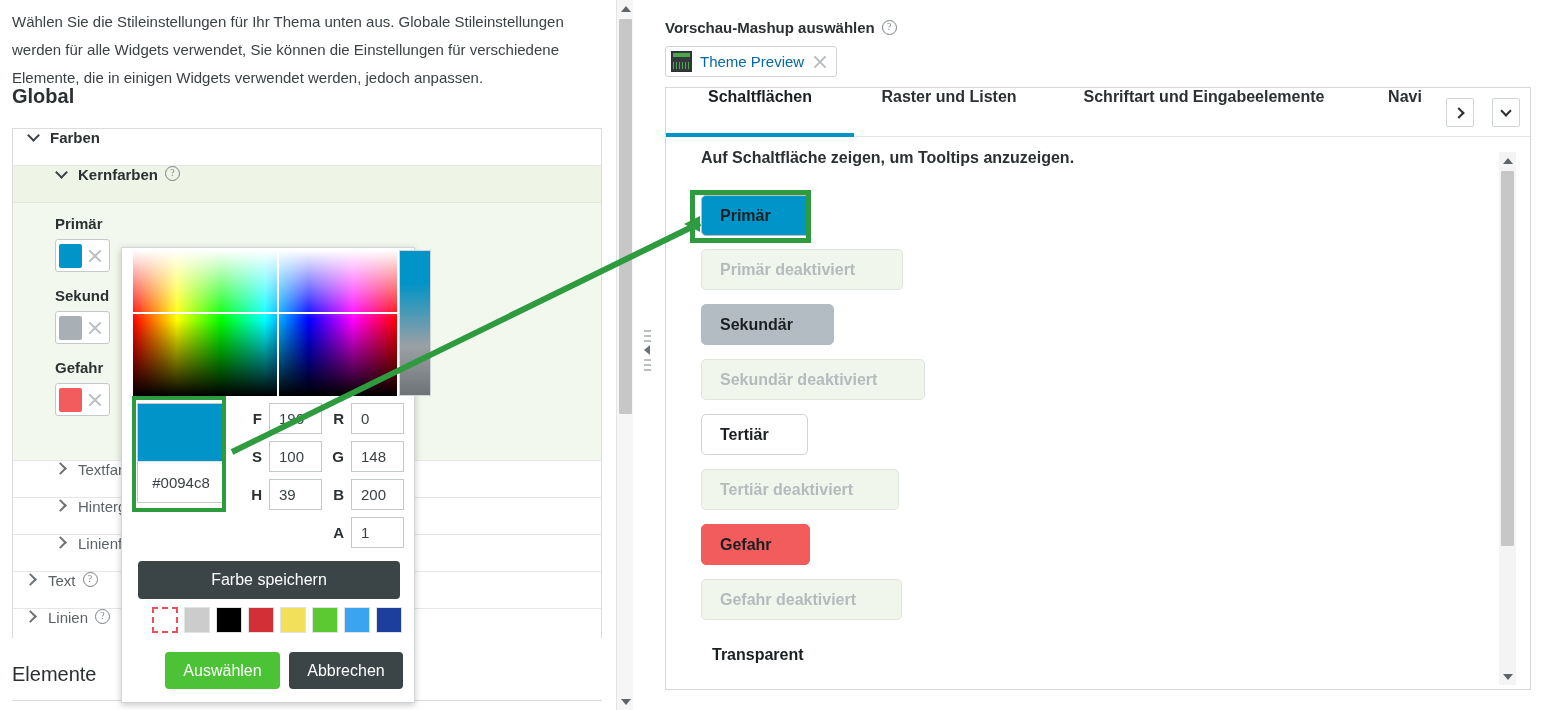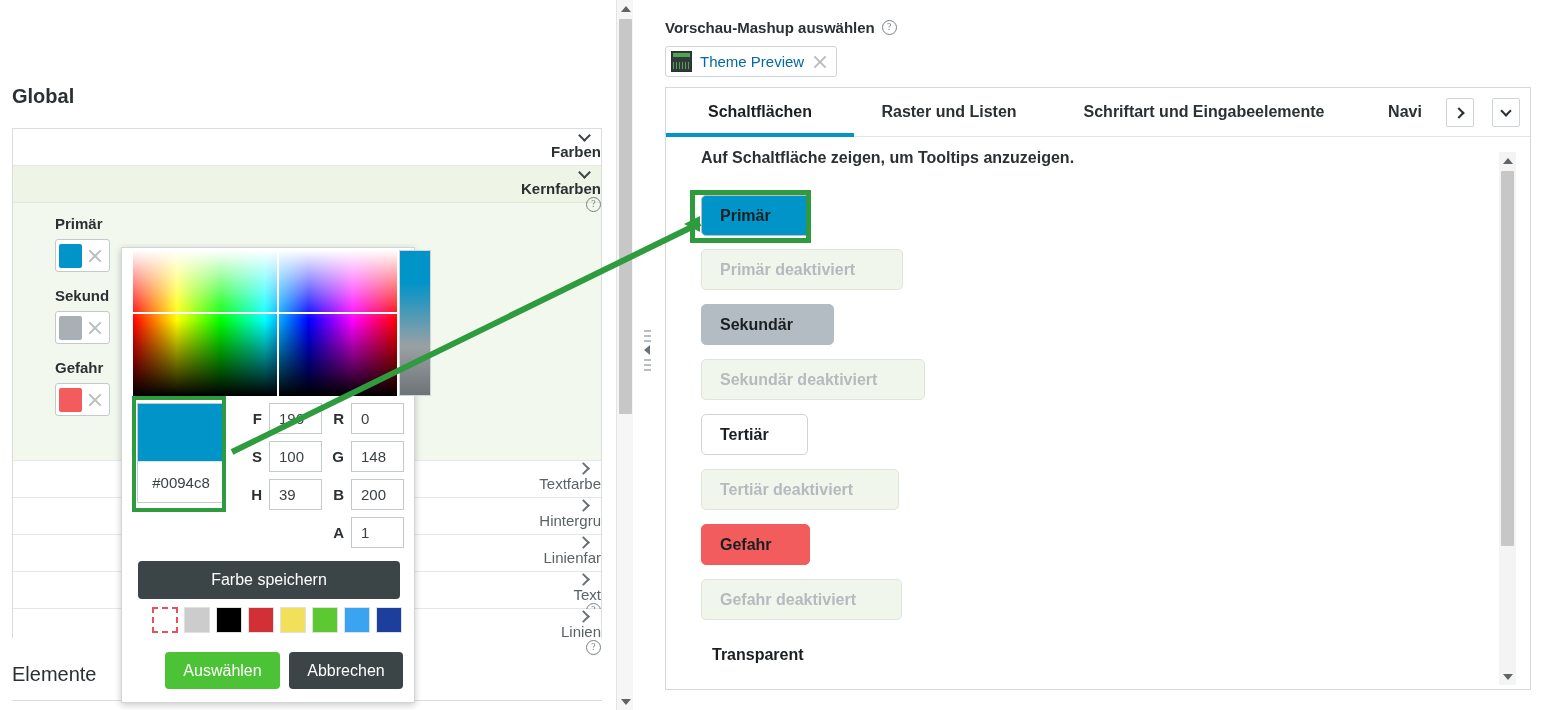--- a/index.html
+++ b/index.html
@@ -32,23 +32,22 @@
 
   #farben-card {
     position: absolute; left: 12px; top: 128px;
     width: 590px; height: 510px;
     border: 1px solid #dcdcdc;
     background: #ffffff;
   }
   .acc-row {
     position: relative;
     border-bottom: 1px solid #e6e6e6;
-    display: flex; align-items: flex-end;
+    display: flex; align-items: flex-start;
     font-size: 15px;
-    flex-direction: column;
   }
   .acc-l1 { height: 37px; padding-left: 14px; font-weight: bold; color: #2b3033; background: #fff; }
   .acc-l2 {
     height: 37px; padding-left: 42px; font-weight: bold; color: #2b3033;
     background: #eef4e6;
     border-bottom: 1px solid #e2e9d8;
   }
   .acc-sub { height: 37px; padding-left: 42px; color: #5b6266; background: #fff; font-weight: normal; }
   .acc-top { height: 37px; padding-left: 12px; color: #5b6266; background: #fff; font-weight: normal; }
 
@@ -190,21 +189,21 @@
     border: 1px solid #d4d8da; background: #ffffff;
   }
   #tabbar {
     position: relative; height: 49px;
     border-bottom: 1px solid #e2e5e7;
     display: flex; align-items: flex-start;
   }
   .tab {
     position: relative; height: 48px; padding: 0 0;
     font-size: 16px; font-weight: bold; color: #2b3033;
-    display: flex; align-items: center; justify-content: center;
+    display: flex; align-items: flex-start; justify-content: center;
     white-space: nowrap;
   }
   .tab.active { color: #1a1f22; }
   .tab.active::after {
     content: ""; position: absolute; left: 0; right: 0; bottom: -1px;
     height: 4px; background: #0094c8;
   }
   .tabnav-btn {
     width: 28px; height: 29px; border: 1px solid #cfd4d7; border-radius: 2px;
     background: #fff; display: flex; align-items: center; justify-content: center;
@@ -322,20 +321,21 @@
     border: 5px solid #2e9b3e; z-index: 70; pointer-events: none;
   }
 </style>
 </head>
 <body>
 
 <div id="app">
 
   <div id="left-panel">
 
+    <div id="intro-text">Wählen Sie die Stileinstellungen für Ihr Thema unten aus. Globale Stileinstellungen werden für alle Widgets verwendet, Sie können die Einstellungen für verschiedene Elemente, die in einigen Widgets verwendet werden, jedoch anpassen.</div>
     <div id="global-heading">Global</div>
 
     <div id="farben-card">
 
       <div class="acc-row acc-l1">
         <span class="chev down"></span>
         <span>Farben</span>
       </div>
 
       <div class="acc-row acc-l2">

